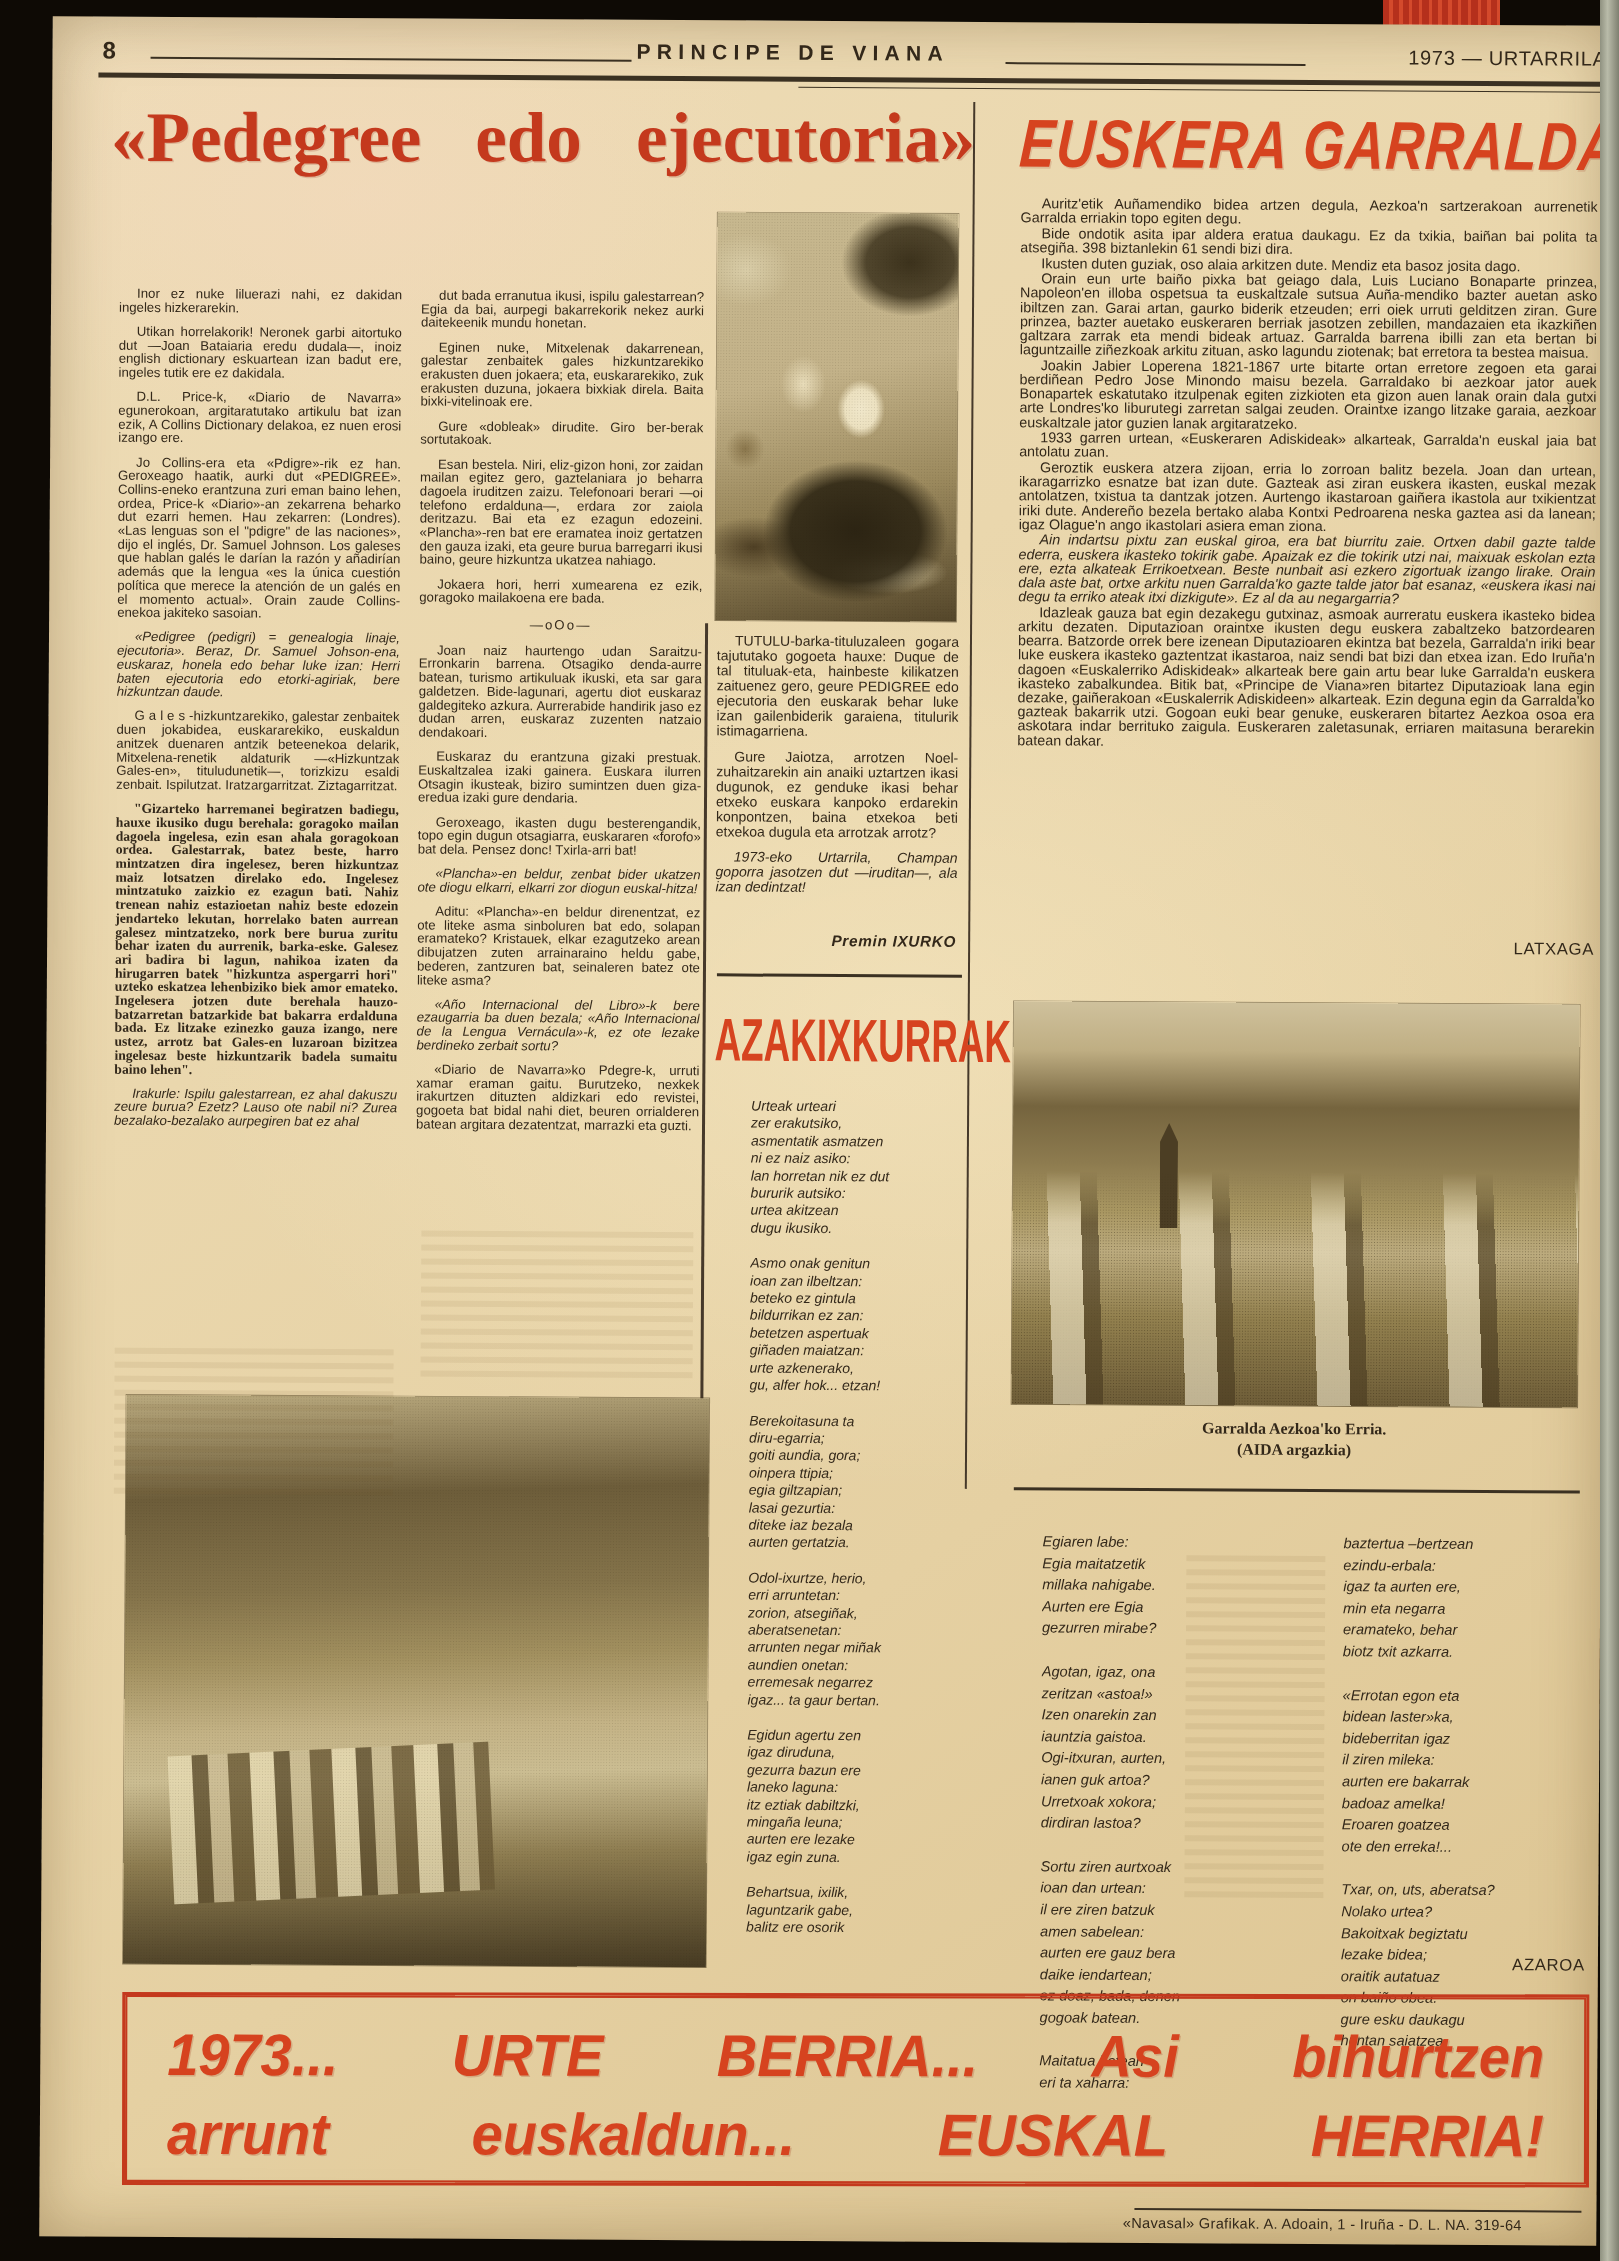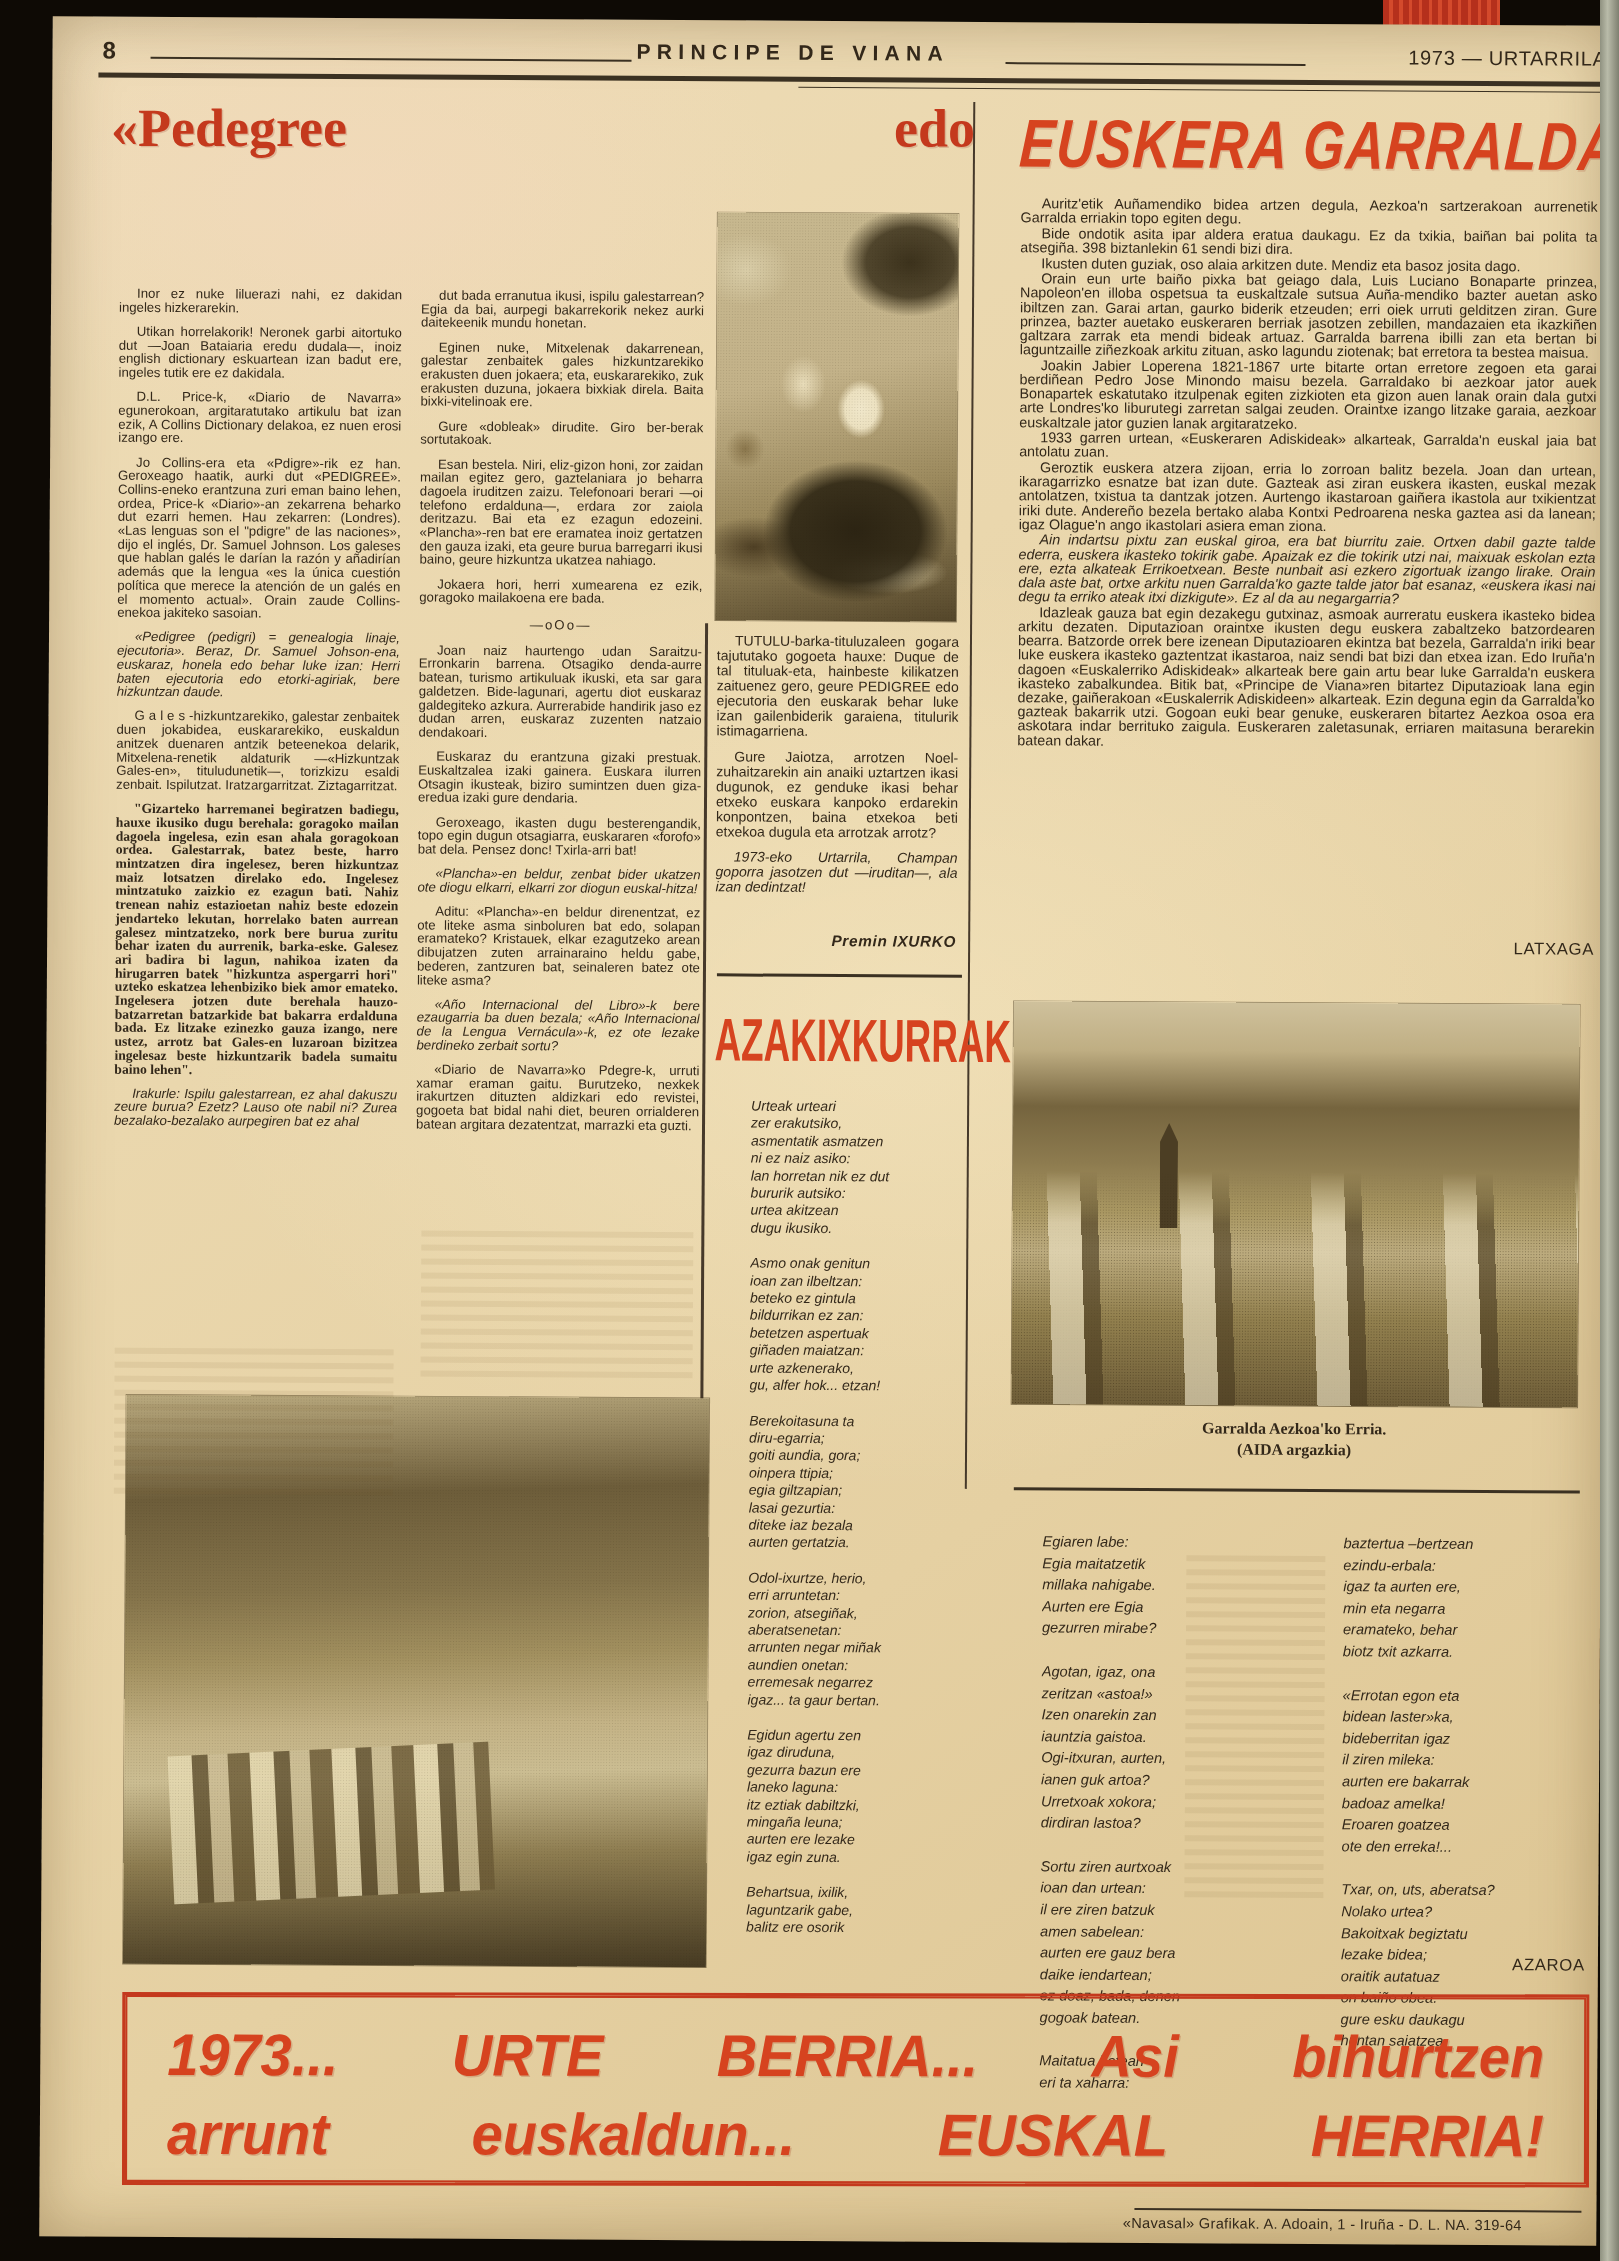--- a/index.html
+++ b/index.html
@@ -23,21 +23,21 @@
   .rule{position:absolute;background:#3b3122;}
   .vrule{position:absolute;background:#46392a;}
 
   
   #page-num{font-size:24px;font-weight:bold;}
   #masthead{font-size:21px;font-weight:bold;letter-spacing:6.3px;text-align:center;white-space:nowrap;}
   #issue-date{font-size:20px;text-align:right;letter-spacing:0.7px;}
 
   
   #headline-left{display:flex;justify-content:space-between;align-items:flex-start;
-     font-family:"Liberation Serif",serif;font-weight:bold;font-size:54px;
+     font-family:"Liberation Serif",serif;font-weight:bold;font-size:71px;
      color:var(--accent);white-space:nowrap;transform:rotate(-.3deg);
      text-shadow:1.4px 1.4px 0 rgba(140,30,10,.18);}
   #headline-right{font-size:52px;font-weight:800;font-style:italic;
      color:var(--accent2);letter-spacing:1.4px;white-space:nowrap;
      transform:scale(1.02,1.3) skewX(-4deg);transform-origin:left top;
      text-shadow:1.4px 1.4px 0 rgba(140,30,10,.15);}
 
   
   .col{position:absolute;text-align:justify;}
   .col p{margin:0 0 10.5px 0;text-indent:18px;}
@@ -123,20 +123,21 @@
     <div class="rule" style="left:98px;top:40px;width:481px;height:2.1px;"></div>
     <div class="in" id="masthead" style="left:584px;top:19.5px;width:300px;">PRINCIPE DE VIANA</div>
     <div class="rule" style="left:953px;top:40px;width:300px;height:2.1px;"></div>
     <div class="in" id="issue-date" style="left:1254px;top:22px;width:300px;">1973 — URTARRILA</div>
     <div class="rule" style="left:46px;top:56px;width:1505px;height:4.9px;"></div>
     <div class="rule" style="left:746px;top:66px;width:806px;height:1.4px;"></div>
 
     <div class="in" id="headline-left" style="left:59px;top:78px;width:864px;">
         <span>«Pedegree</span>
         <span>edo</span>
+        <span>ejecutoria»</span>
       </div>
     <div class="vrule" style="left:921px;top:80px;width:2.1px;height:1387px;"></div>
     <div class="in" id="headline-right" style="left:970px;top:82px;width:582px;">EUSKERA GARRALDA'N</div>
 
     <div class="col body-l" style="left:68px;top:270px;width:283px;height:1077px;overflow:hidden;">
         <p>Inor ez nuke liluerazi nahi, ez dakidan ingeles hizkerarekin.</p>
         <p>Utikan horrelakorik! Neronek garbi aitortuko dut —Joan Bataiaria eredu dudala—, inoiz english dictionary eskuartean izan badut ere, ingeles tutik ere ez dakidala.</p>
         <p>D.L. Price-k, «Diario de Navarra» egunerokoan, argitaratutako artikulu bat izan ezik, A Collins Dictionary delakoa, ez nuen erosi izango ere.</p>
         <p>Jo Collins-era eta «Pdigre»-rik ez han. Geroxeago haatik, aurki dut «PEDIGREE». Collins-eneko erantzuna zuri eman baino lehen, ordea, Price-k «Diario»-an zekarrena beharko dut ezarri hemen. Hau zekarren: (Londres). «Las lenguas son el "pdigre" de las naciones», dijo el inglés, Dr. Samuel Johnson. Los galeses que hablan galés le darían la razón y añadirían además que la lengua «es la única cuestión política que merece la atención de un galés en el momento actual». Orain zaude Collins-enekoa jakiteko sasoian.</p>
         <p class="italic">«Pedigree (pedigri) = genealogia linaje, ejecutoria». Beraz, Dr. Samuel Johson-ena, euskaraz, honela edo behar luke izan: Herri baten ejecutoria edo etorki-agiriak, bere hizkuntzan daude.</p>

